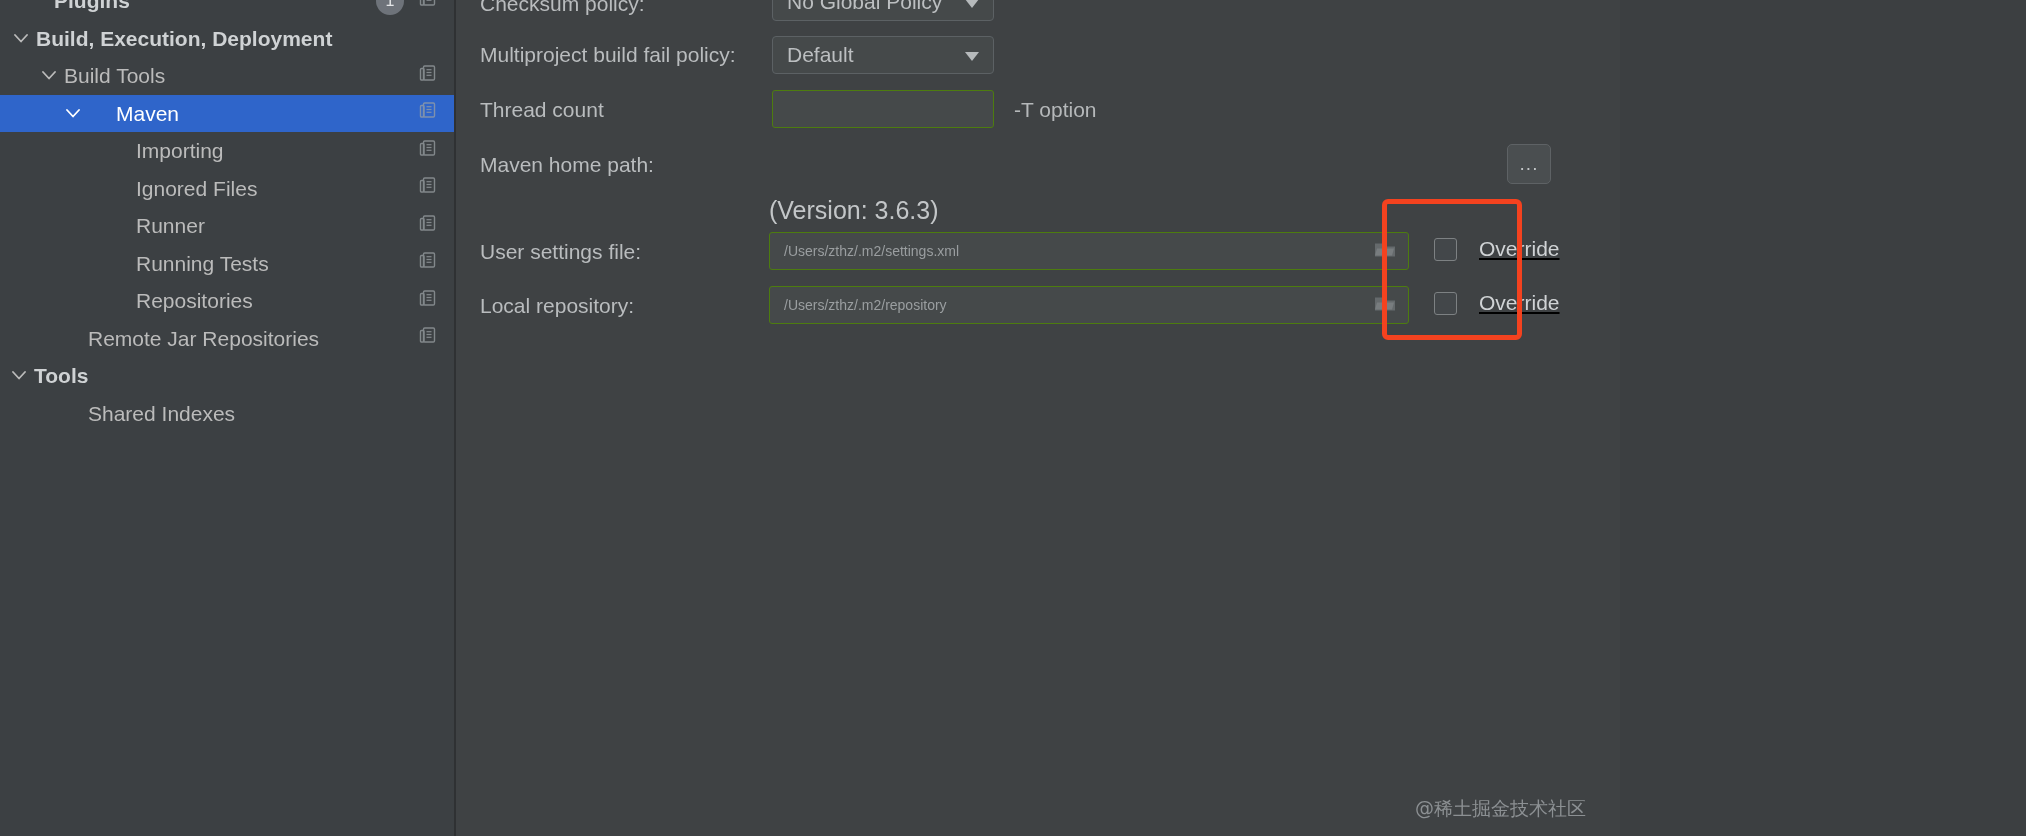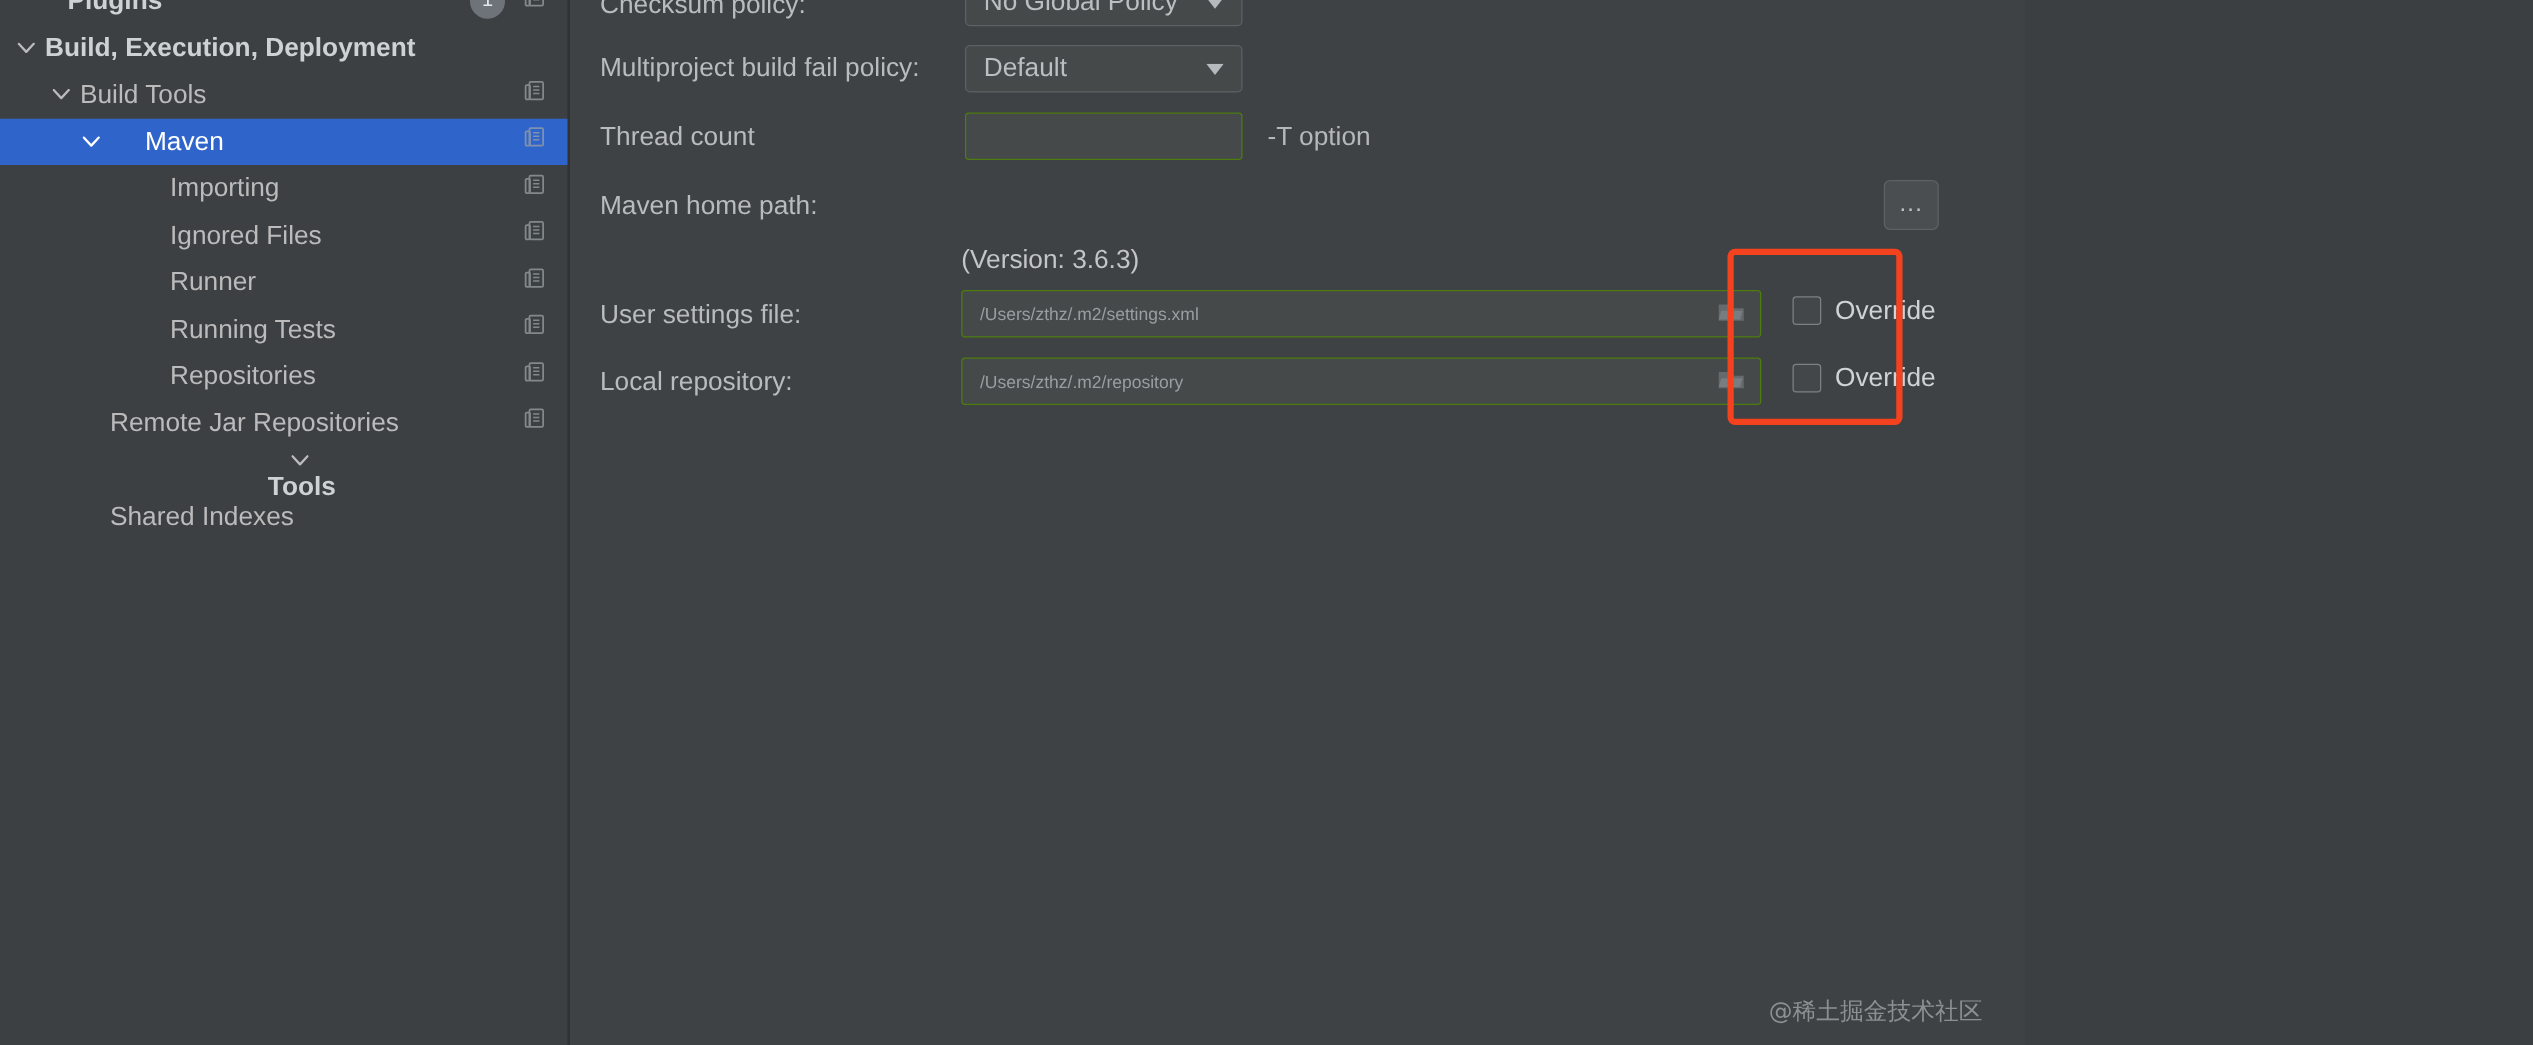--- a/index.html
+++ b/index.html
@@ -134,41 +134,42 @@
     opacity: .6;
   }
   .hint {
     position: absolute;
     color: #b5b8ba;
     font-size: 21px;
   }
   .version-note {
     position: absolute;
     color: #c3c6c8;
-    font-size: 21px;
+    font-size: 25px;
   }
   .ellipsis-btn {
     position: absolute;
     width: 44px; height: 40px;
     background: #4a4e50;
     border: 1px solid #5e6265;
     border-radius: 5px;
     color: #c3c6c8;
     font-size: 19px;
     display: flex;
     align-items: center;
     justify-content: center;
     letter-spacing: 1px;
   }
 
   .checkbox-row {
     position: absolute;
     display: flex;
-    align-items: flex-start;
-    gap: 11px;
+    align-items: center;
+    gap: 22px;
+    text-decoration: underline;
   }
   .checkbox {
     width: 23px; height: 23px;
     border: 1px solid #7d8183;
     border-radius: 3px;
     background: #43474a;
     flex: 0 0 23px;
   }
   .cb-label {
     color: #d0d3d5;
@@ -309,21 +310,21 @@
           <span class="chev"></span>
           <span class="label">Remote Jar Repositories</span>
           <span class="copy-icon"><svg width="20" height="20" viewBox="0 0 20 20">
               <rect x="5.5" y="2.5" width="11" height="14" rx="1.2" fill="none" stroke="#9aa0a4" stroke-width="1.4"></rect>
               <rect x="2.5" y="5" width="3.5" height="11.5" rx="1" fill="none" stroke="#9aa0a4" stroke-width="1.4"></rect>
               <line x1="8.5" y1="6.2" x2="13.5" y2="6.2" stroke="#9aa0a4" stroke-width="1.2"></line>
               <line x1="8.5" y1="9" x2="13.5" y2="9" stroke="#9aa0a4" stroke-width="1.2"></line>
               <line x1="8.5" y1="11.8" x2="13.5" y2="11.8" stroke="#9aa0a4" stroke-width="1.2"></line>
             </svg></span>
         </div>
-        <div class="tree-row bold" style="padding-left: 27px; flex-direction: column;">
+        <div class="tree-row bold" style="padding-left: 8px;">
           <span class="chev">
             <svg width="14" height="9" viewBox="0 0 14 9">
               <polyline points="1,1 7,7.5 13,1" fill="none" stroke="currentColor" stroke-width="1.8" stroke-linecap="round" stroke-linejoin="round"></polyline>
             </svg>
           </span>
           <span class="label">Tools</span>
         </div>
         <div class="tree-row" style="padding-left: 62px;">
           <span class="chev"></span>
           <span class="label">Shared Indexes</span>

